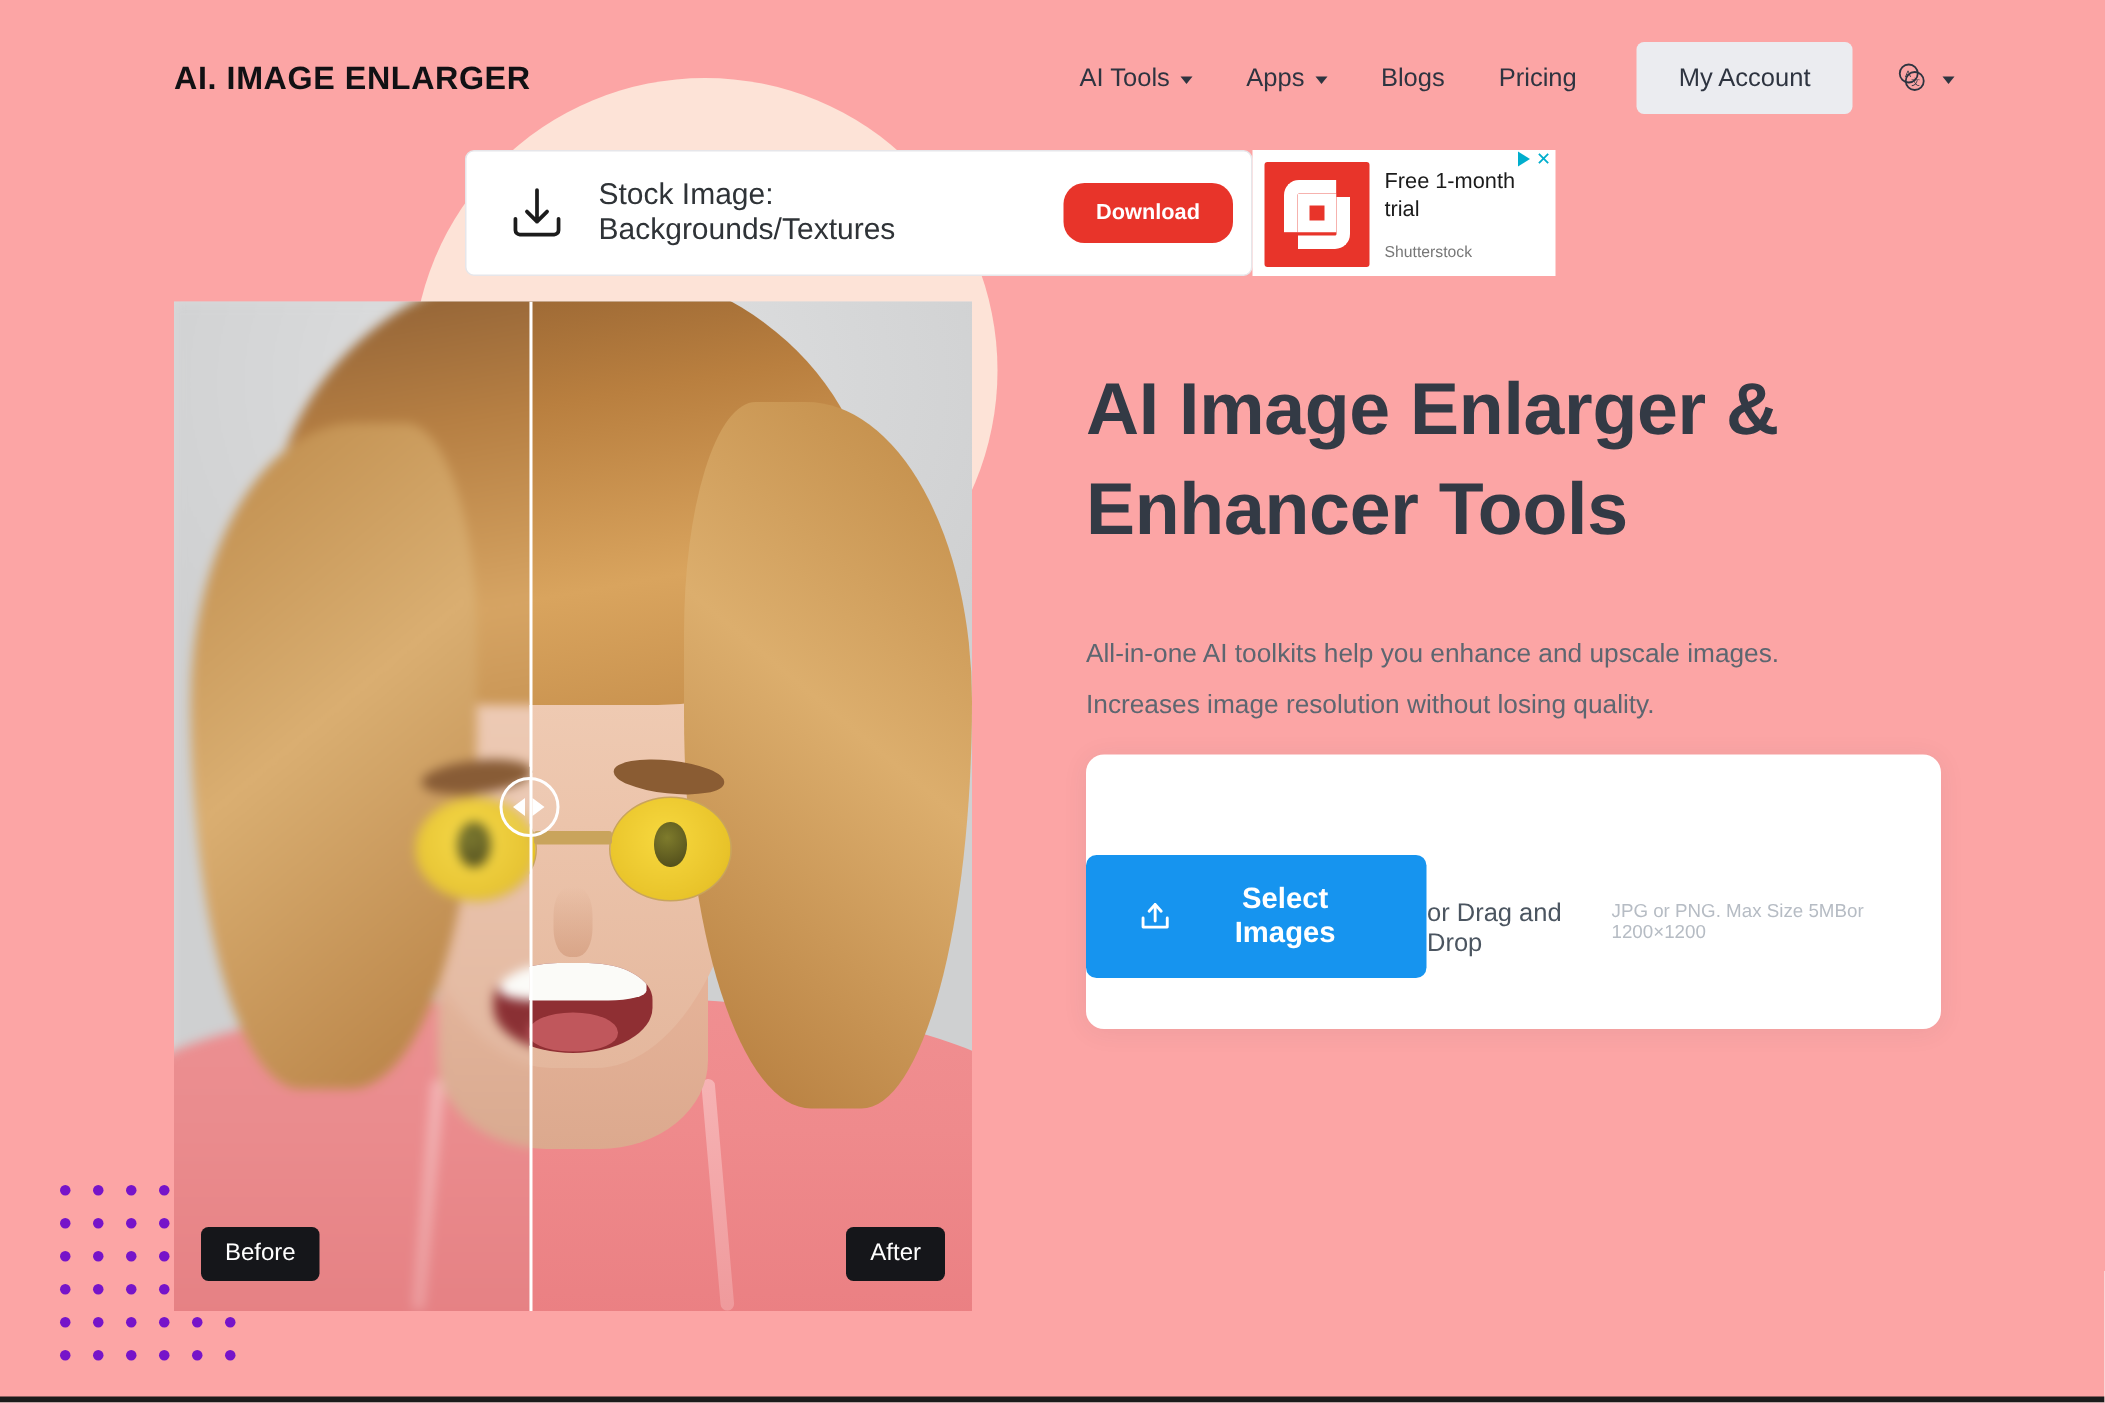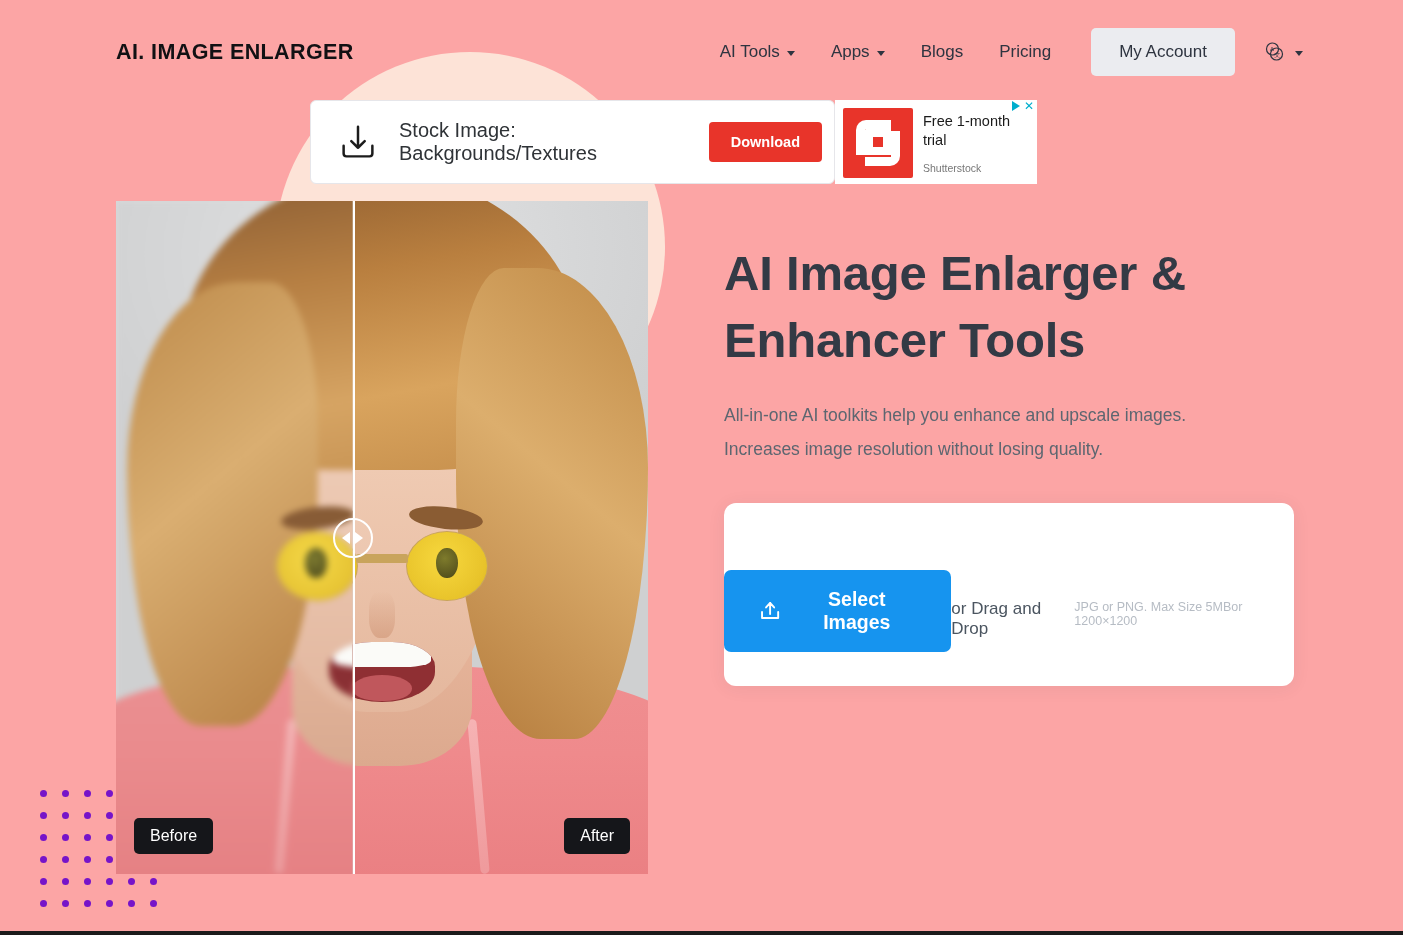--- a/index.html
+++ b/index.html
@@ -59,21 +59,21 @@
     display: flex; align-items: stretch;
   }
   .ad-left {
     flex: 0 0 525px; background: #ffffff;
     border: 1px solid #e6e6ea; border-radius: 6px;
     display: flex; align-items: center; padding: 0 12px 0 24px; gap: 18px;
   }
   .dl-icon { width: 46px; height: 46px; flex: 0 0 46px; }
   .ad-text { font-size: 20px; color: #2f3337; flex: 1; }
   .dl-btn {
-    background: #e8342a; color: #ffffff; border: none; border-radius: 4px;
+    background: #e8342a; color: #ffffff; border: none; border-radius: 14px;
     font-size: 14.5px; font-weight: 700; padding: 12px 22px; cursor: pointer;
     font-family: "Liberation Sans", sans-serif; white-space: nowrap;
   }
   .ad-right {
     flex: 1; background: #ffffff; position: relative;
     display: flex; align-items: flex-start; padding: 8px 10px 8px 8px; gap: 10px;
   }
   .ss-logo {
     width: 70px; height: 70px; background: #e8342a; flex: 0 0 70px;
     border-radius: 2px; position: relative;
@@ -250,21 +250,21 @@
 
   
   .hero-right {
     position: absolute; left: 724px; top: 240px; width: 580px; z-index: 5;
   }
   .hero-title {
     font-size: 49px; line-height: 67px; font-weight: 700;
     color: #333a45; letter-spacing: -0.2px;
   }
   .hero-sub {
-    margin-top: 24px; font-size: 17.5px; line-height: 34px; color: #5d6670;
+    margin-top: 44px; font-size: 17.5px; line-height: 34px; color: #5d6670;
   }
   .upload-card {
     position: absolute; left: 724px; top: 503px;
     width: 570px; height: 183px; z-index: 5;
     background: #ffffff; border-radius: 12px;
     box-shadow: 0 2px 18px rgba(40,50,70,0.07);
     display: flex; flex-direction: row; align-items: center;
     padding-top: 32px;
   }
   .select-btn {

